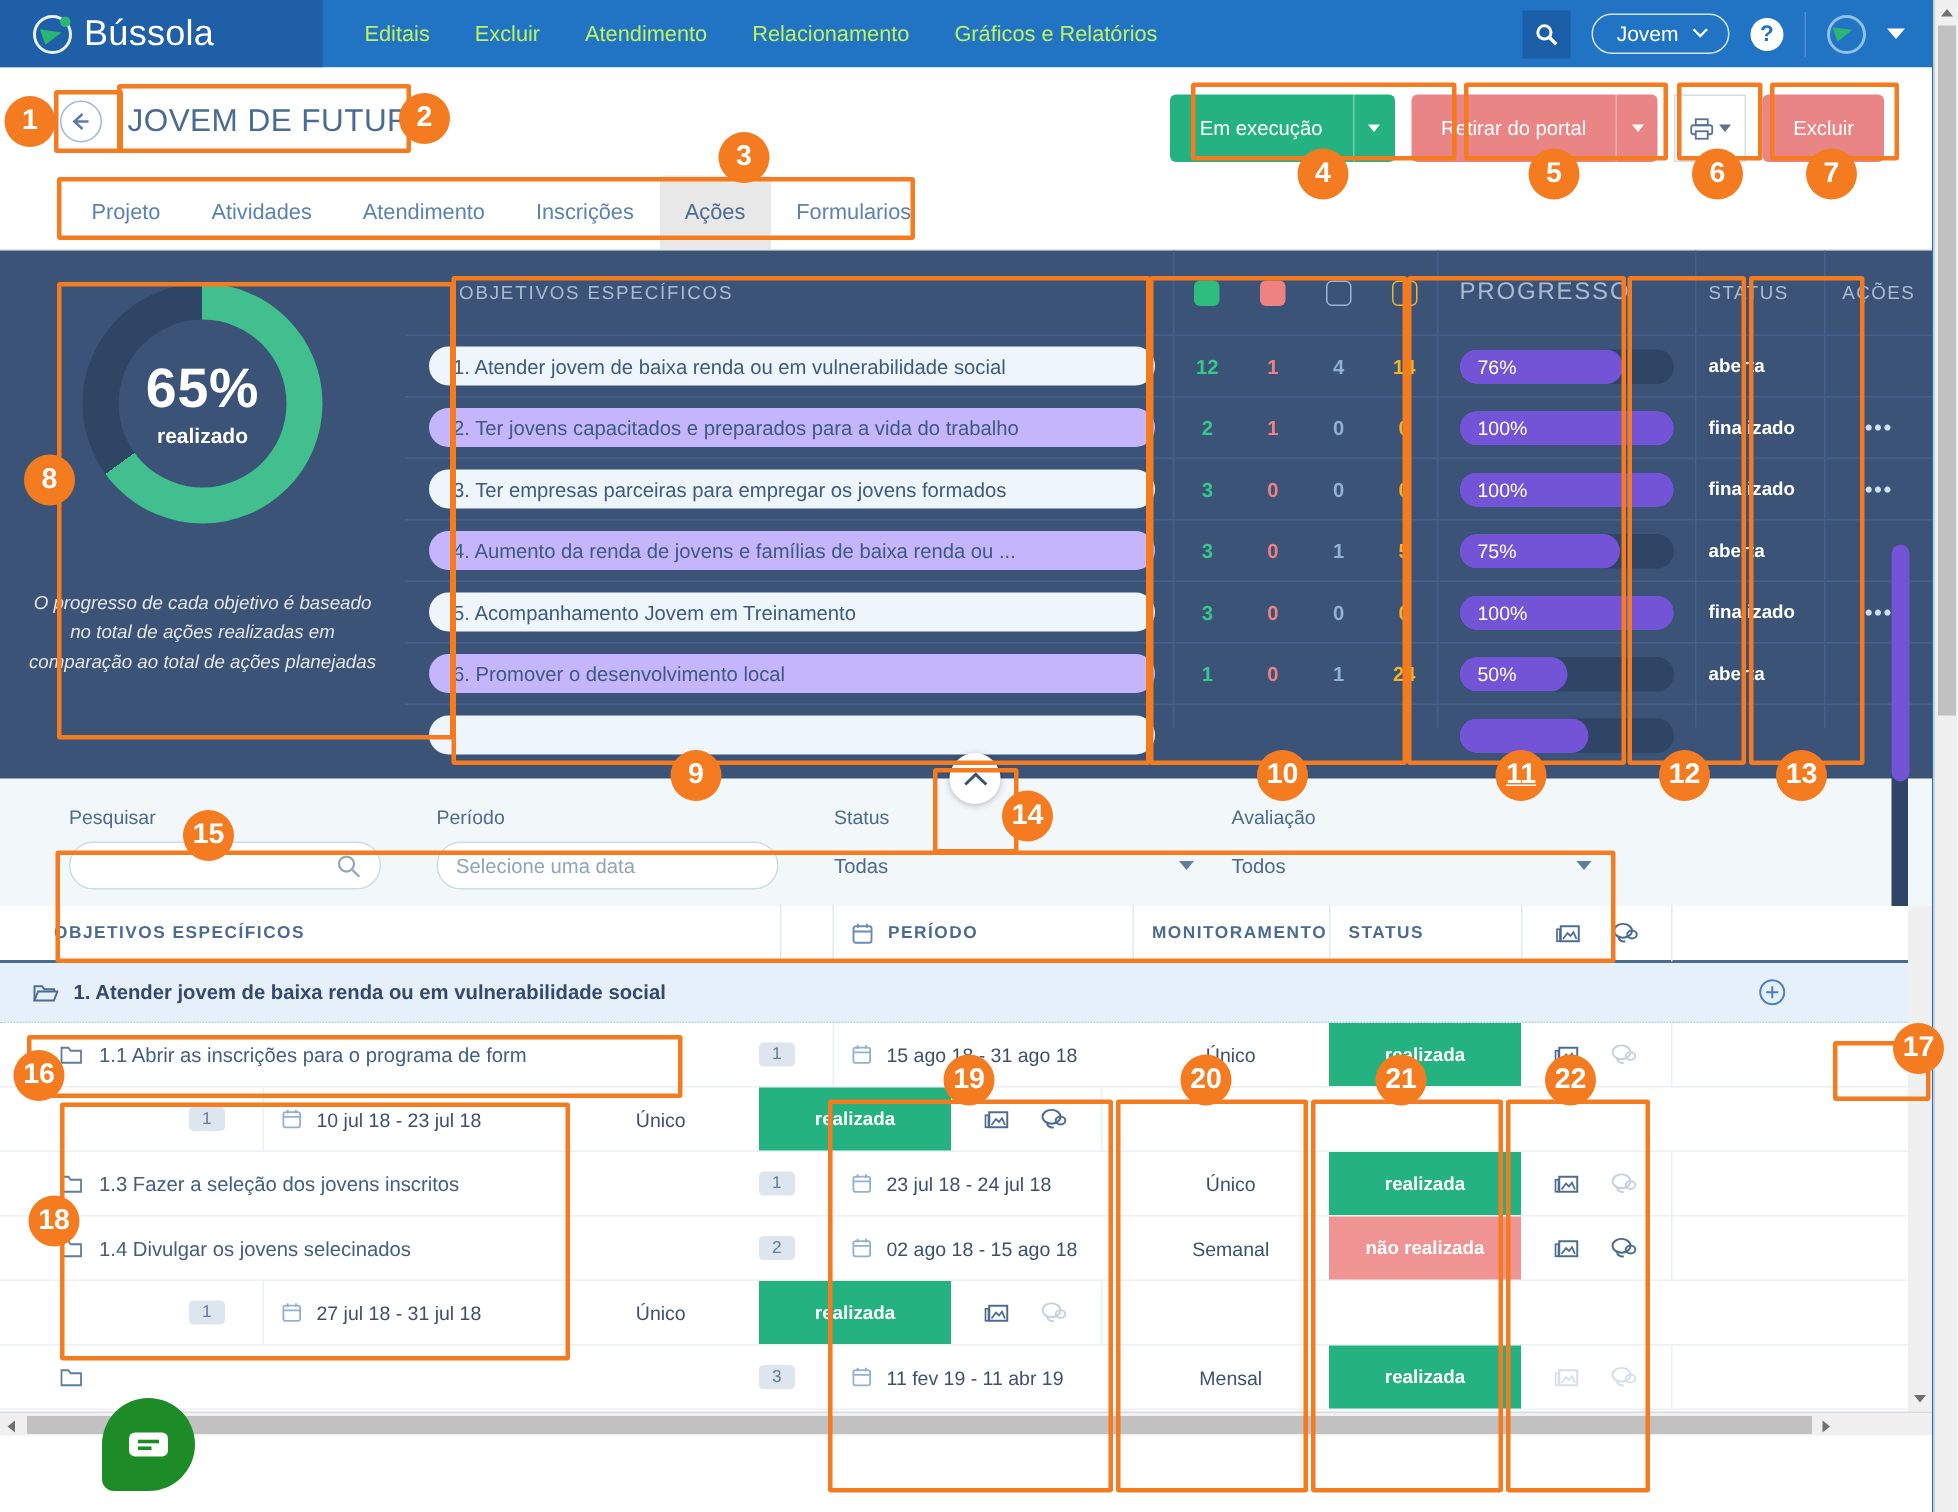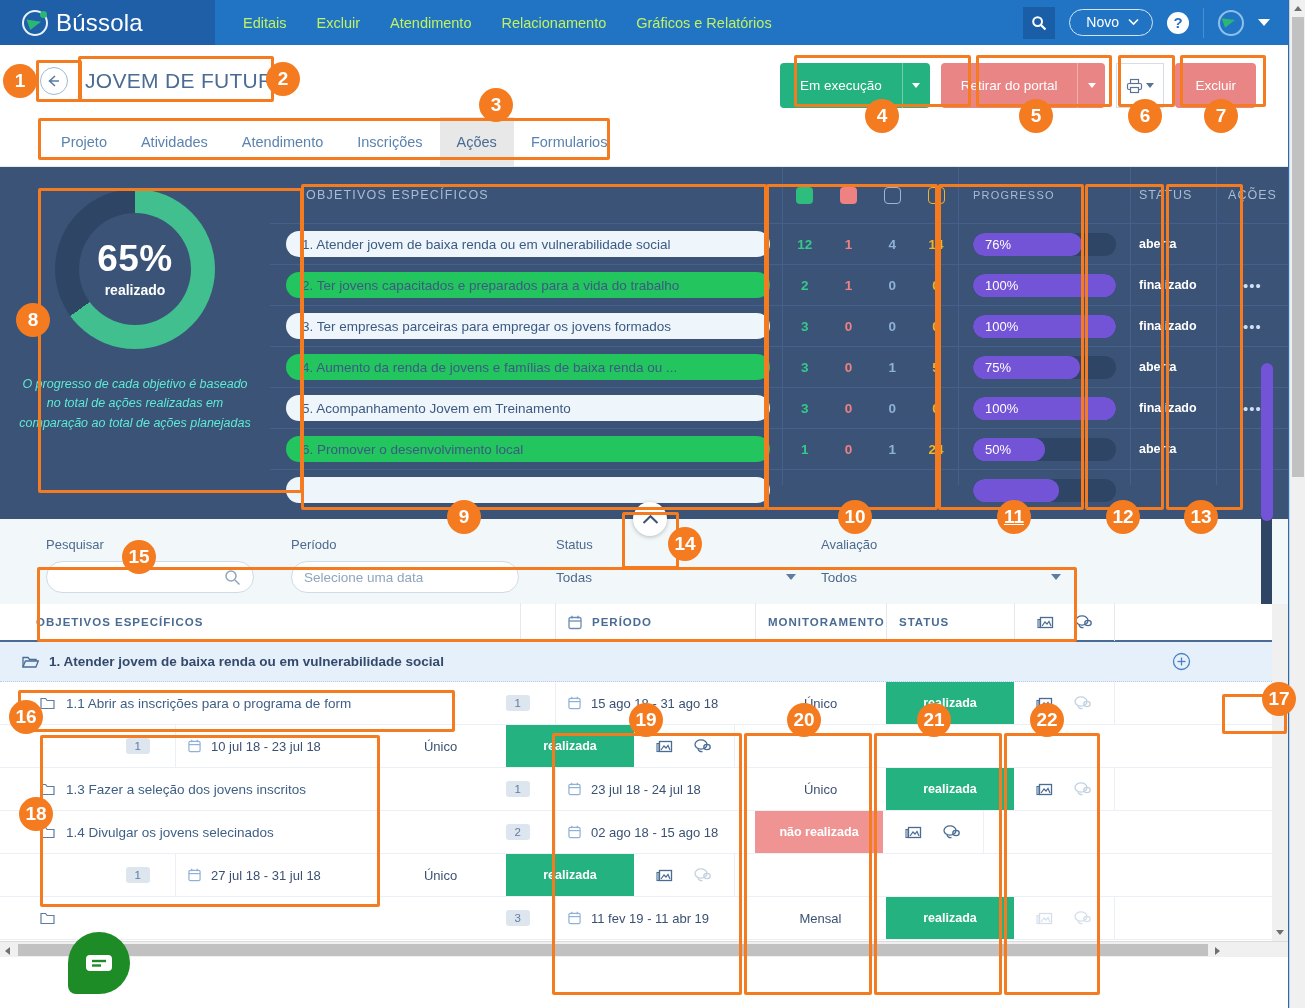--- a/index.html
+++ b/index.html
@@ -73,44 +73,44 @@
   
   .darkpanel { background:#3a5377; height:352px; position:relative; padding:0; }
   .dp-inner { display:flex; height:318px; }
   .donut-col { width:270px; padding:22px 8px 0 8px; display:flex; flex-direction:column; align-items:center;}
   .donut { width:160px; height:160px; border-radius:50%; position:relative;
      background:conic-gradient(#41bf8e 0 65%, #2e4566 65% 100%); }
   .donut:before { content:""; position:absolute; inset:24px; border-radius:50%; background:#3a5377;}
   .donut-center { position:absolute; inset:0; display:flex; flex-direction:column; align-items:center; justify-content:center; z-index:2;}
   .donut-pct { color:#fff; font-size:37px; font-weight:bold; letter-spacing:.5px; line-height:1;}
   .donut-sub { color:#fff; font-size:14px; font-weight:bold; margin-top:5px;}
-  .donut-note { color:#5eead4; font-style:italic; font-size:12.5px; text-align:center; line-height:1.55; margin-top:26px; padding:0 6px;}
+  .donut-note { color:#e5e5e5; font-style:italic; font-size:12.5px; text-align:center; line-height:1.55; margin-top:44px; padding:0 6px;}
 
   .objcol { flex:1; min-width:0; }
   .colhead { height:56px; display:flex; align-items:center; color:#a9bcd4; font-size:12.5px; letter-spacing:1.2px;}
   .obj-list { }
   .objrow { height:41px; display:flex; align-items:center; border-top:1px solid #45608a; padding:0 12px 0 16px;}
   .obj-pill { height:26px; border-radius:14px; width:100%; display:flex; align-items:center; padding:0 16px;
               font-size:13.5px; color:#3c5a82; white-space:nowrap; overflow:hidden;}
   .obj-pill.a { background:#eef5fb; }
-  .obj-pill.b { background:#22c55e; }
+  .obj-pill.b { background:#c4b5fd; }
 
   .numcol { width:176px; border-left:1px solid #45608a; }
   .num-head { height:56px; display:flex; align-items:center; }
   .num-head > div, .numrow > div { flex:1; display:flex; align-items:center; justify-content:center;}
   .sqr { width:17px; height:17px; border-radius:4px; }
   .sqr.green { background:#2ebd7e; }
   .sqr.red { background:#ee8282; }
   .sqr.blueo { border:1.7px solid #9ab6d8; }
   .sqr.yello { border:1.7px solid #f0b429; }
   .numrow { height:41px; display:flex; border-top:1px solid #45608a; font-size:13.5px; font-weight:bold;}
   .n-green{color:#35c98c;} .n-red{color:#ee8282;} .n-blue{color:#8fb1d6;} .n-yellow{color:#f0b429;}
 
   .progcol { width:172px; border-left:1px solid #45608a; }
-  .prog-head { height:56px; display:flex; align-items:center; padding-left:14px; color:#a9bcd4; font-size:11px; letter-spacing:1.2px;}
+  .prog-head { height:56px; display:flex; align-items:center; padding-left:14px; color:#a9bcd4; font-size:16px; letter-spacing:1.2px;}
   .progrow { height:41px; display:flex; align-items:center; border-top:1px solid #45608a; padding:0 14px;}
   .pbar { position:relative; height:23px; width:100%; border-radius:12px; background:#2e4566; overflow:hidden;}
   .pfill { position:absolute; left:0; top:0; bottom:0; background:#7354d6; border-radius:12px;}
   .plabel { position:absolute; left:12px; top:0; bottom:0; display:flex; align-items:center; color:#fff; font-size:13px; z-index:2;}
 
   .statcol { width:86px; border-left:1px solid #45608a; }
   .stat-head { height:56px; display:flex; align-items:center; justify-content:flex-start; padding-left:8px; color:#a9bcd4; font-size:12.5px; letter-spacing:1px;}
   .statrow { height:41px; display:flex; align-items:center; justify-content:flex-start; padding-left:8px;
              border-top:1px solid #45608a; color:#fff; font-size:12.5px; font-weight:bold;}
   .actcol { width:72px; border-left:1px solid #45608a; }
@@ -188,21 +188,21 @@
       <a href="#">Gráficos e Relatórios</a>
     </div>
     <div class="nav-right">
       <div class="search-btn">
         <svg viewBox="0 0 16 16">
             <circle cx="6.6" cy="6.6" r="4.4" fill="none" stroke="#fff" stroke-width="2"></circle>
             <line x1="10" y1="10" x2="14.5" y2="14.5" stroke="#fff" stroke-width="2.2"></line>
           </svg>
       </div>
       <div class="novo-btn">
-        <span>Novo</span>
+        <span>Jovem</span>
         <svg width="11" height="8" viewBox="0 0 11 8">
             <path d="M1 1.5L5.5 6 10 1.5" fill="none" stroke="#fff" stroke-width="1.6"></path>
           </svg>
       </div>
       <div class="help-btn">
           <span>?</span>
         </div>
       <div class="nav-divider"></div>
       <div class="avatar-c">
           <div class="needle"></div>
@@ -627,20 +627,21 @@
         </div>
       <div class="td" style="width:200px; gap:10px; padding-left:12px; border-left:1px solid #eaf0f6">
         <svg width="13" height="14" viewBox="0 0 14 15">
             <rect x="1" y="2.5" width="12" height="11" rx="1.5" fill="none" stroke="#8fb1d6" stroke-width="1.3"></rect>
             <line x1="1" y1="6" x2="13" y2="6" stroke="#8fb1d6" stroke-width="1.3"></line>
             <line x1="4" y1="0.8" x2="4" y2="3.5" stroke="#8fb1d6" stroke-width="1.3"></line>
             <line x1="10" y1="0.8" x2="10" y2="3.5" stroke="#8fb1d6" stroke-width="1.3"></line>
           </svg>
         <span>02 ago 18 - 15 ago 18</span>
       </div>
+      <div class="td" style="width:131px; justify-content:center">Semanal</div>
       <div class="pill-status st-red">não realizada</div>
       <div class="td" style="width:100px; justify-content:center; gap:20px">
         <svg width="17" height="15" viewBox="0 0 17 15">
             <rect x="3.5" y="2.5" width="12" height="10" fill="none" stroke="#4a6b93" stroke-width="1.3"></rect>
             <polyline points="5,11 8,7 10,9 12,6.5 14,11" fill="none" stroke="#4a6b93" stroke-width="1.2"></polyline>
             <rect x="1" y="4.5" width="2" height="8" fill="none" stroke="#4a6b93" stroke-width="1.1"></rect>
           </svg>
         <svg width="19" height="16" viewBox="0 0 19 16">
             <ellipse cx="8" cy="6.5" rx="6" ry="4.6" fill="none" stroke="#4a6b93" stroke-width="1.3"></ellipse>
             <path d="M5 10.5 C5 13, 7.5 14, 9.5 13.5" fill="none" stroke="#4a6b93" stroke-width="1.3"></path>

